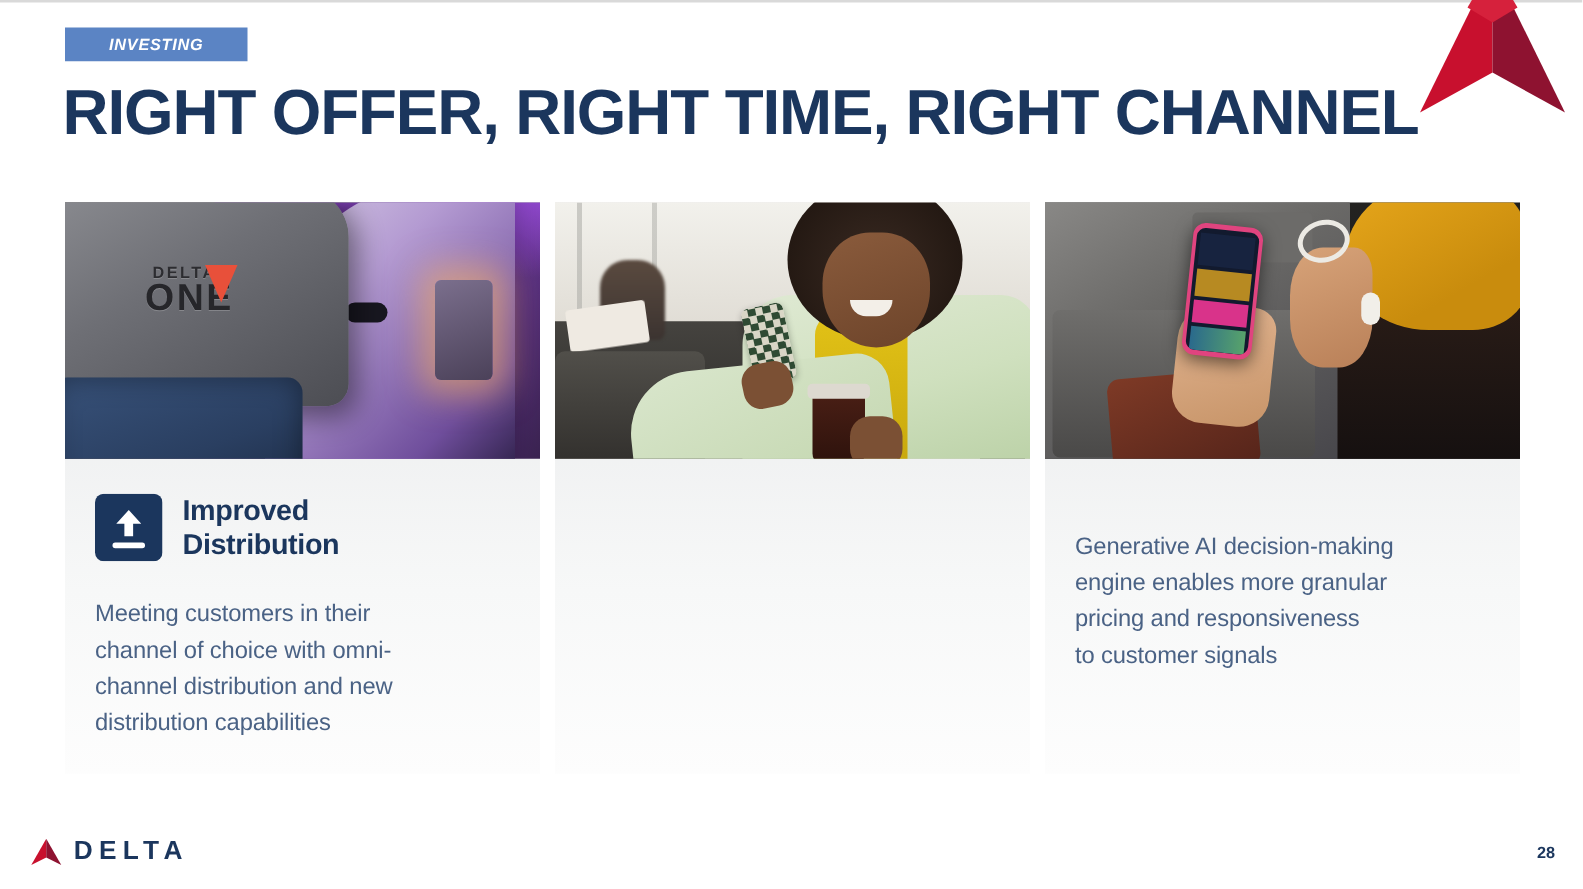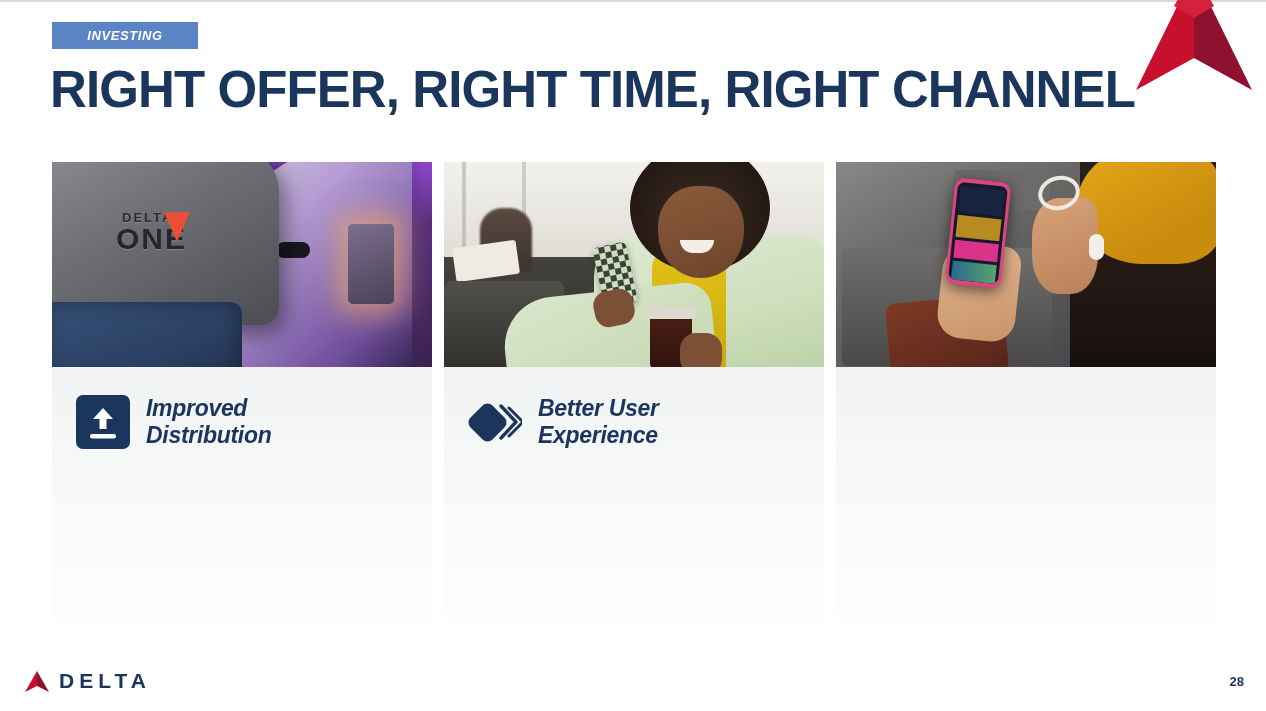--- a/index.html
+++ b/index.html
@@ -301,21 +301,20 @@
     gap:16px;
     height:54px;
   }
   .icon-box { flex:none; width:54px; height:54px; }
   .icon-box svg { display:block; width:54px; height:54px; }
 
   .card-heading {
     color:#1b365d;
     font-size:23px;
     font-weight:bold;
-    font-style:italic;
     line-height:27px;
     letter-spacing:-0.3px;
     white-space:pre-line;
   }
 
   .card-text {
     margin-top:28px;
     color:#4a6285;
     font-size:19px;
     line-height:29px;
@@ -384,20 +383,24 @@
         <div class="icon-box">
           <svg viewBox="0 0 54 54" xmlns="http://www.w3.org/2000/svg">
             <rect x="0" y="0" width="54" height="54" rx="7" fill="#1b365d"></rect>
             <path d="M27 13 L37 24 L30.5 24 L30.5 34 L23.5 34 L23.5 24 L17 24 Z" fill="#ffffff"></path>
             <rect x="14" y="39" width="26" height="4.5" rx="2.2" fill="#ffffff"></rect>
           </svg>
         </div>
         <div class="card-heading">Improved
 Distribution</div>
       </div>
+      <p class="card-text">Meeting customers in their
+channel of choice with omni-
+channel distribution and new
+distribution capabilities</p>
     </div>
   </div>
 
   <div class="card">
     <div class="photo ph2">
       <div class="window-bank"></div>
       <div class="seats"></div>
       <div class="bg-person"></div>
       <div class="bg-book"></div>
       <div class="seats2"></div>
@@ -408,31 +411,20 @@
       <div class="hair"></div>
       <div class="face"></div>
       <div class="smile"></div>
       <div class="phone"></div>
       <div class="hand1"></div>
       <div class="cup"></div>
       <div class="cup-lid"></div>
       <div class="hand2"></div>
     </div>
     <div class="card-body">
-      <div class="head-row">
-        <div class="icon-box">
-          <svg viewBox="0 0 54 54" xmlns="http://www.w3.org/2000/svg">
-            <rect x="4" y="12" width="31" height="31" rx="7" transform="rotate(-45 19.5 27.5)" fill="#1b365d"></rect>
-            <path d="M33 11 L48 27 L33 43" fill="none" stroke="#1b365d" stroke-width="3.4" stroke-linecap="round" stroke-linejoin="round"></path>
-            <path d="M41 13 L55 27 L41 41" fill="none" stroke="#1b365d" stroke-width="3" stroke-linecap="round" stroke-linejoin="round"></path>
-          </svg>
-        </div>
-        <div class="card-heading">Better User
-Experience</div>
-      </div>
     </div>
   </div>
 
   <div class="card">
     <div class="photo ph3">
       <div class="seatback"></div>
       <div class="tray"></div>
       <div class="pocket"></div>
       <div class="bag"></div>
       <div class="hand"></div>
@@ -444,20 +436,24 @@
           <div class="s-img"></div>
         </div>
       </div>
       <div class="hairdark"></div>
       <div class="beanie"></div>
       <div class="cheek"></div>
       <div class="bud"></div>
       <div class="glasses"></div>
     </div>
     <div class="card-body">
+      <p class="card-text">Generative AI decision-making
+engine enables more granular
+pricing and responsiveness
+to customer signals</p>
     </div>
   </div>
 
 </div>
 
 <div class="footer-logo">
   <svg class="tri" viewBox="0 0 26 23" xmlns="http://www.w3.org/2000/svg">
     <polygon points="13,1 1,22 13,16" fill="#c8102e"></polygon>
     <polygon points="13,1 25,22 13,16" fill="#8e1230"></polygon>
   </svg>

